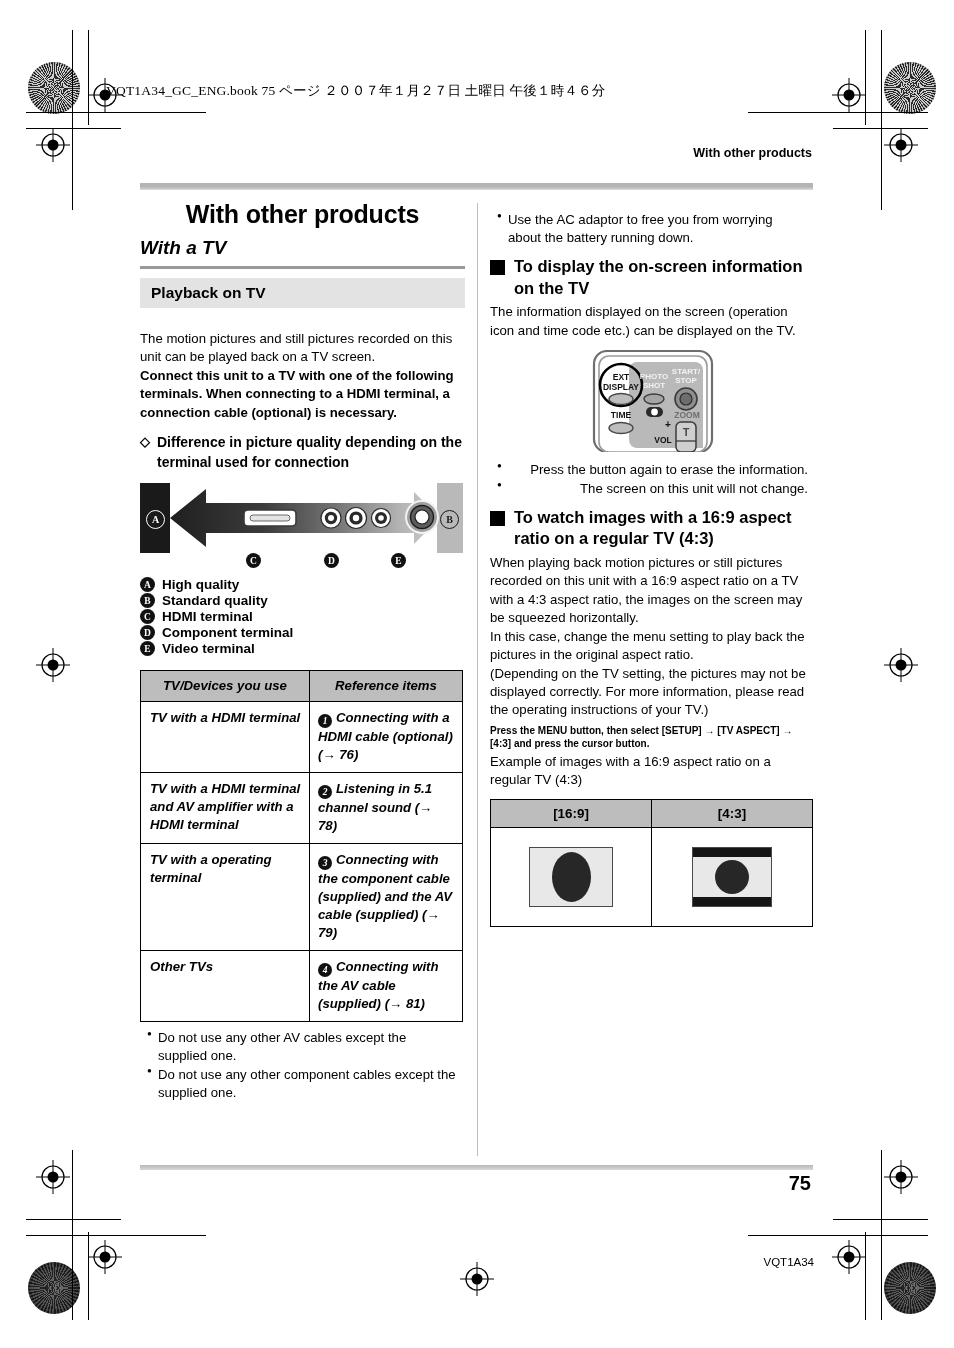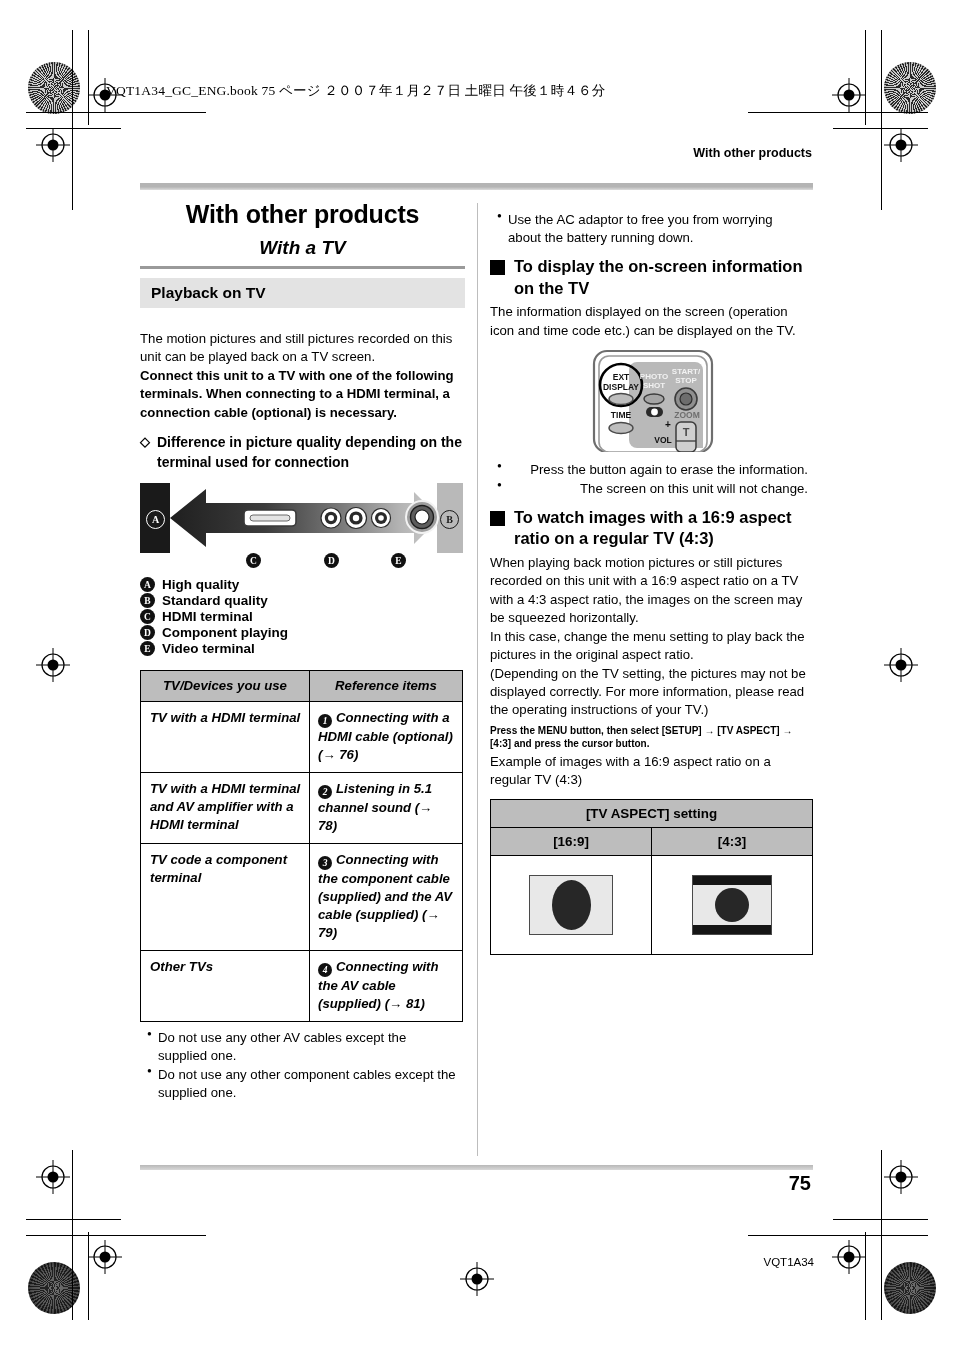--- a/index.html
+++ b/index.html
@@ -65,21 +65,21 @@
   
   .col-left  { position:absolute; left:140px; top:200px; width:325px; }
   .col-right { position:absolute; left:490px; top:204px; width:325px; }
 
   h1.chapter {
     font-size:25px; font-weight:bold; margin:0 0 8px 0;
     letter-spacing:-.2px; text-align:center;
   }
   h2.section {
     font-size:19px; font-weight:bold; font-style:italic;
-    margin:0 0 4px 0; padding:0 0 3px 0;text-align:center;
+    margin:0 0 4px 0; padding:0 0 3px 0;
   }
   .section-rule { height:3px; background:#9a9a9a; margin-bottom:9px; }
 
   .grey-title {
     background:#e3e3e3; font-size:15.5px; font-weight:bold;
     padding:6px 0 6px 11px; margin-bottom:22px;
   }
 
   p { margin:0; font-size:13.2px; line-height:1.40; }
   p.b { font-weight:bold; }
@@ -398,21 +398,21 @@
     <div class="legend-row">
       <span class="dot">
           <span>C</span>
         </span>
       <span class="lab">HDMI terminal</span>
     </div>
     <div class="legend-row">
       <span class="dot">
           <span>D</span>
         </span>
-      <span class="lab">Component playing</span>
+      <span class="lab">Component terminal</span>
     </div>
     <div class="legend-row">
       <span class="dot">
           <span>E</span>
         </span>
       <span class="lab">Video terminal</span>
     </div>
   </div>
 
   <table class="tv">
@@ -429,21 +429,21 @@
           <span class="numdot">1</span><span class="ref-body">Connecting with a HDMI cable (optional) (→ 76)</span>
         </td>
       </tr>
       <tr>
         <td>TV with a HDMI terminal and AV amplifier with a HDMI terminal</td>
         <td class="ref">
           <span class="numdot">2</span><span class="ref-body">Listening in 5.1 channel sound (→ 78)</span>
         </td>
       </tr>
       <tr>
-        <td>TV code a component terminal</td>
+        <td>TV with a operating terminal</td>
         <td class="ref">
           <span class="numdot">3</span><span class="ref-body">Connecting with the component cable (supplied) and the AV cable (supplied) (→ 79)</span>
         </td>
       </tr>
       <tr>
         <td>Other TVs</td>
         <td class="ref">
           <span class="numdot">4</span><span class="ref-body">Connecting with the AV cable (supplied) (→ 81)</span>
         </td>
       </tr>
@@ -518,23 +518,20 @@
   <p style="white-space:pre-line;">When playing back motion pictures or still pictures recorded on this unit with a 16:9 aspect ratio on a TV with a 4:3 aspect ratio, the images on the screen may be squeezed horizontally.
 In this case, change the menu setting to play back the pictures in the original aspect ratio.
 (Depending on the TV setting, the pictures may not be displayed correctly. For more information, please read the operating instructions of your TV.)</p>
 
   <p class="b" style="font-size:10px; line-height:1.34; margin-top:4px;">Press the MENU button, then select [SETUP] → [TV ASPECT] → [4:3] and press the cursor button.</p>
 
   <p style="margin-top:2px;">Example of images with a 16:9 aspect ratio on a regular TV (4:3)</p>
 
   <table class="asp">
     <tbody>
-        <tr>
-      <th colspan="2">[TV ASPECT] setting</th>
-    </tr>
     <tr>
       <th>[16:9]</th>
       <th>[4:3]</th>
     </tr>
     <tr>
       <td class="cell">
         <div class="tv169">
               <div class="blob"></div>
             </div>
       </td>

